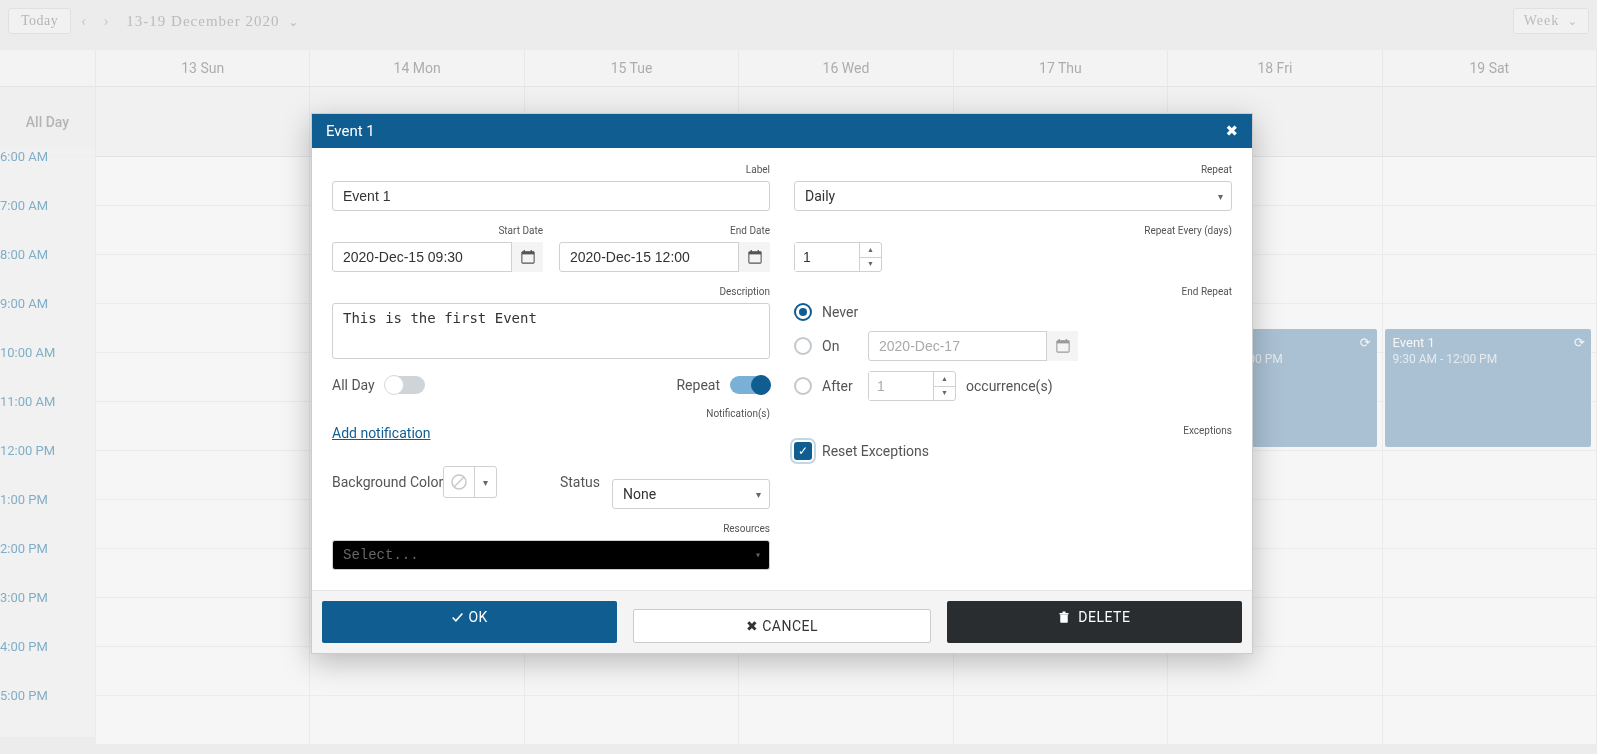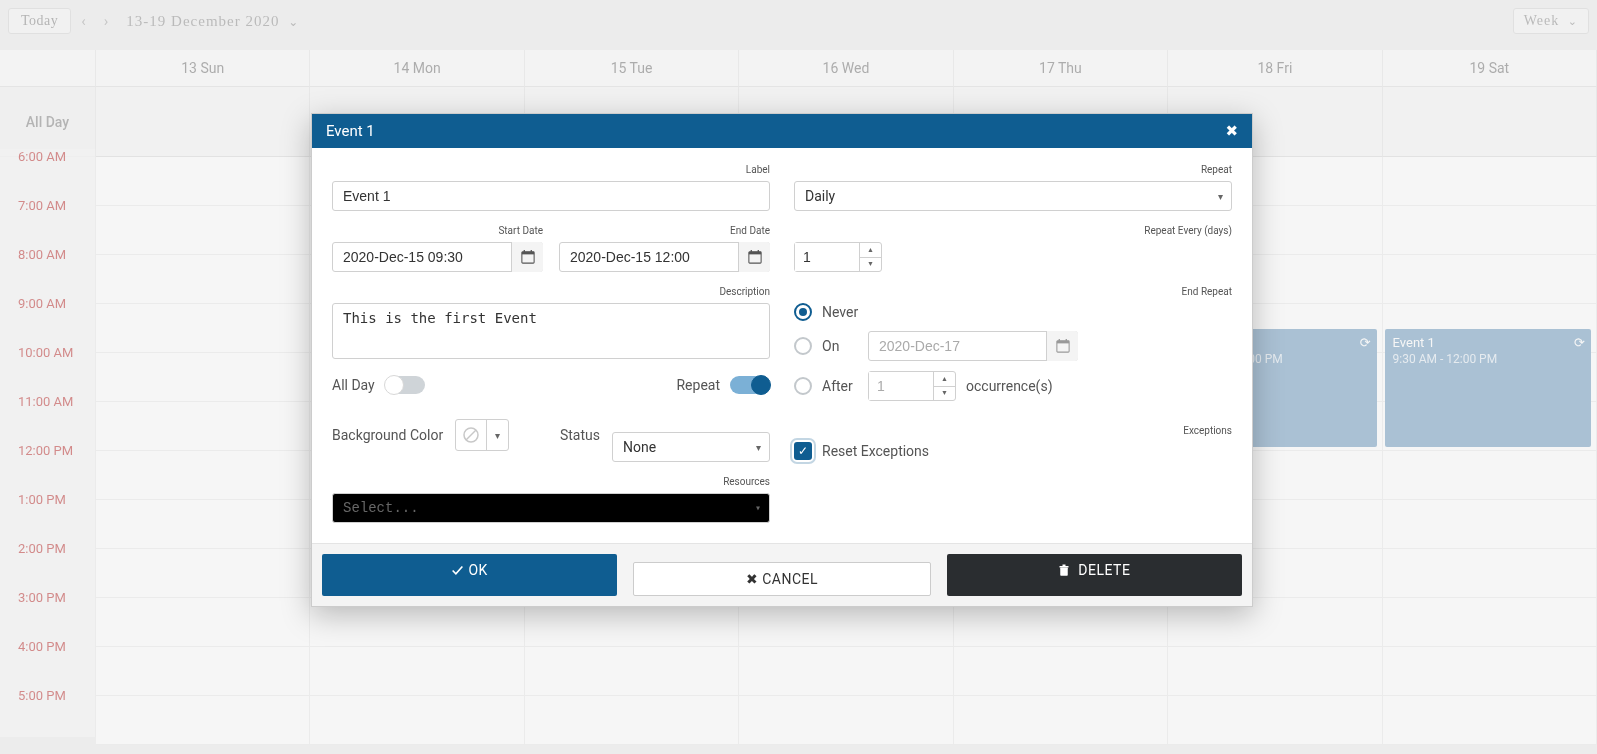--- a/index.html
+++ b/index.html
@@ -111,23 +111,22 @@
     grid-template-columns: 96px repeat(7, 1fr);
     height: 49px;
   }
   .hour-row > div {
     background: #fff;
     border-bottom: 1px solid #eee;
     border-right: 1px solid #eee;
   }
   .hour-row > div:first-child {
     background: #fafafa;
-    color: #b91c1c;
+    color: #0369a1;
     font-size: 13px;
-    padding-left: 18px;
     position: relative;
     top: -8px;
     border-bottom: none;
     opacity: 0.7;
   }
 
   
   .event {
     position: absolute;
     background: #8aaecb;
@@ -596,22 +595,26 @@
               <div class="knob"></div>
             </div>
         </div>
         <div class="toggle-group">
           <span>Repeat</span>
           <div class="toggle on">
               <div class="knob"></div>
             </div>
         </div>
       </div>
+      <div>
+        <div class="lbl">Notification(s)</div>
+        <span class="link">Add notification</span>
+      </div>
       <div class="bgcolor-row">
-        <div style="display:flex;align-items:center;gap:12px;">
+        <div style="display:flex;align-items:center;">
           <span>Background Color</span>
           <div class="bgcolor-select">
             <div class="swatch">
               <svg width="18" height="18" viewBox="0 0 18 18">
                   <circle cx="9" cy="9" r="7" fill="none" stroke="#c8c8c8" stroke-width="1.5"></circle>
                   <line x1="4" y1="14" x2="14" y2="4" stroke="#c8c8c8" stroke-width="1.5"></line>
                 </svg>
             </div>
             <div class="chev-part">▾</div>
           </div>

